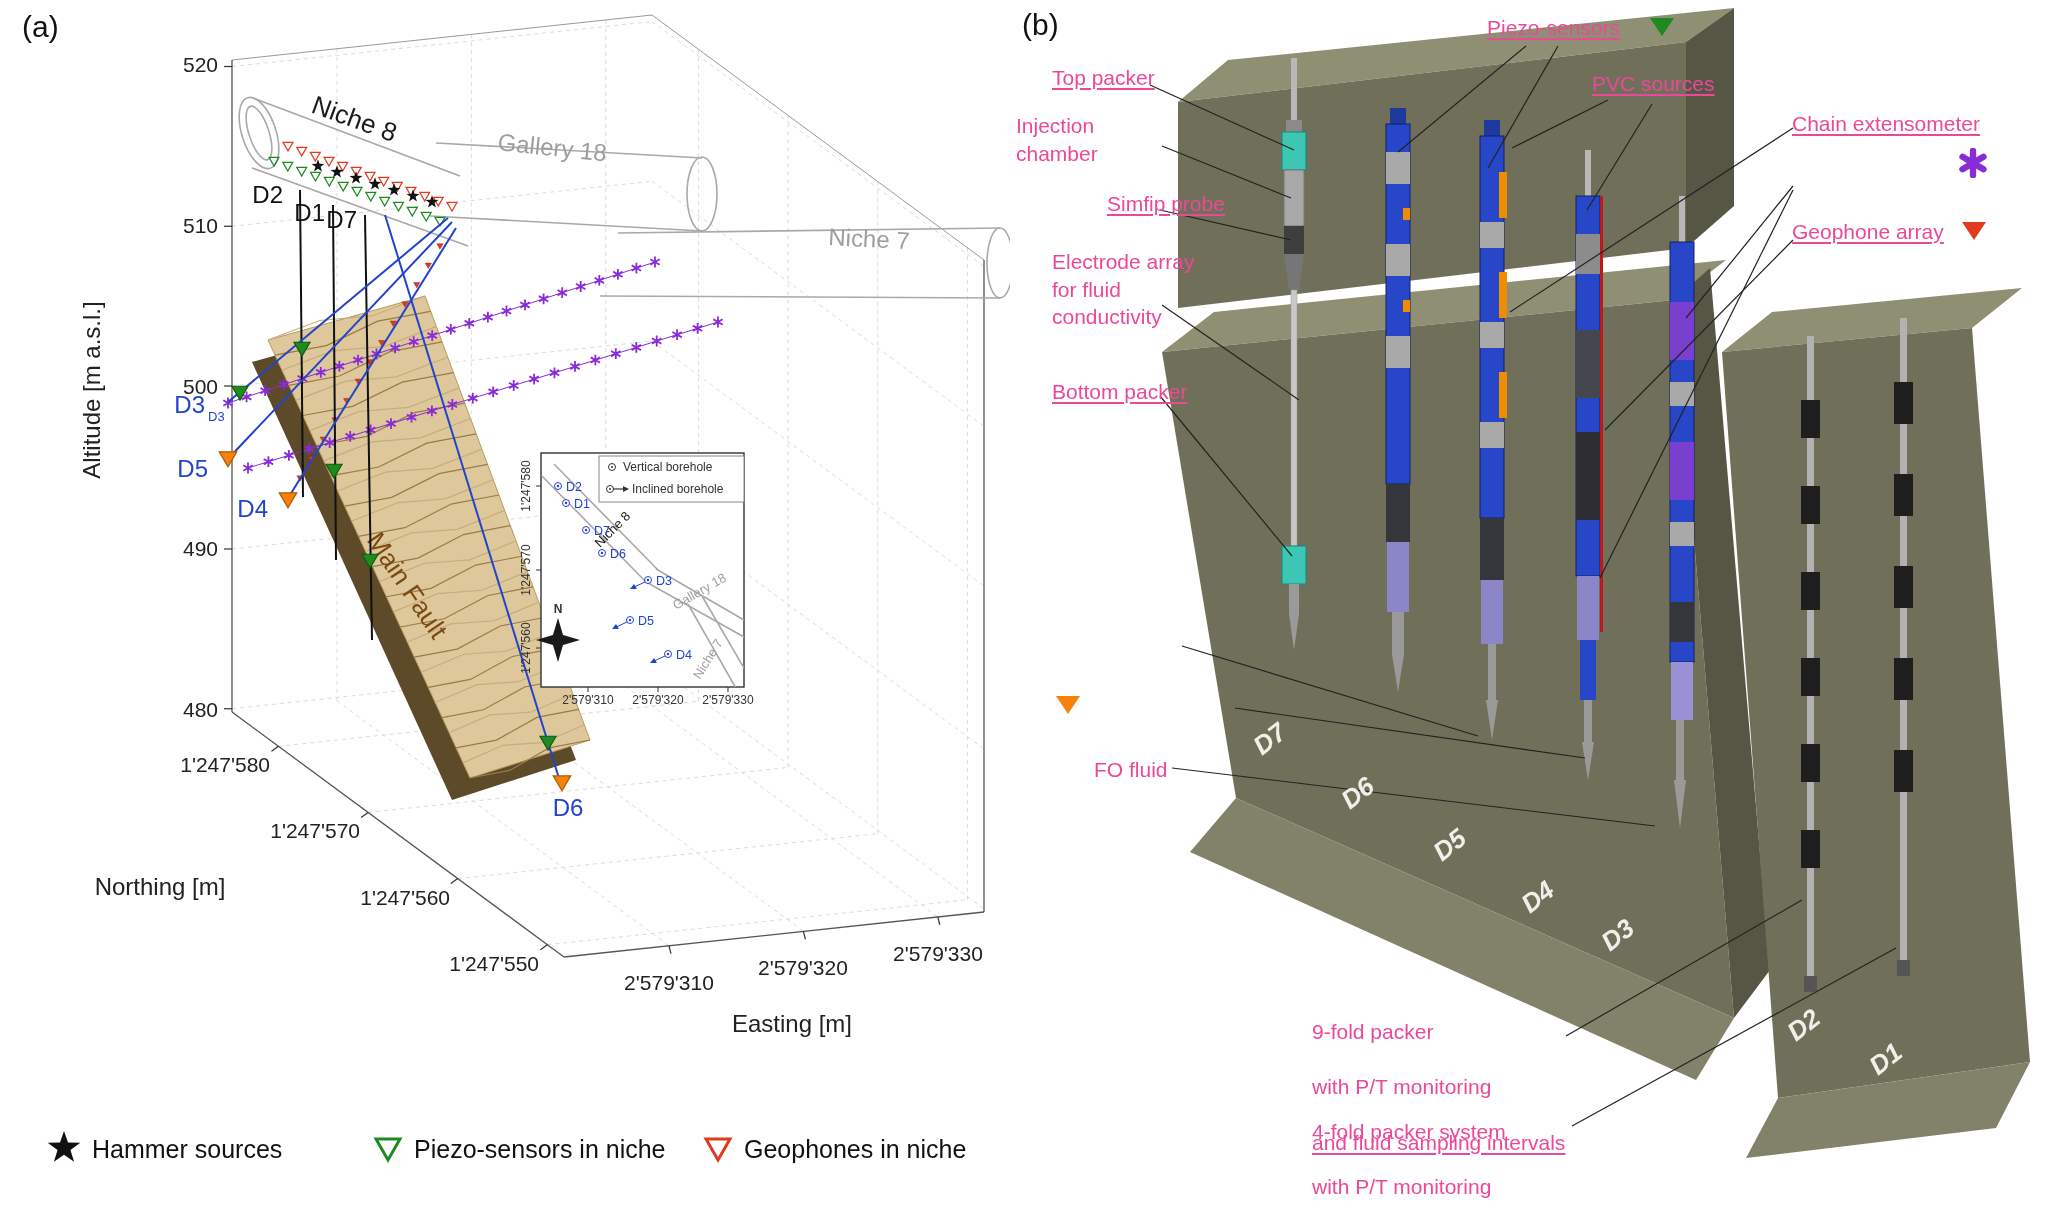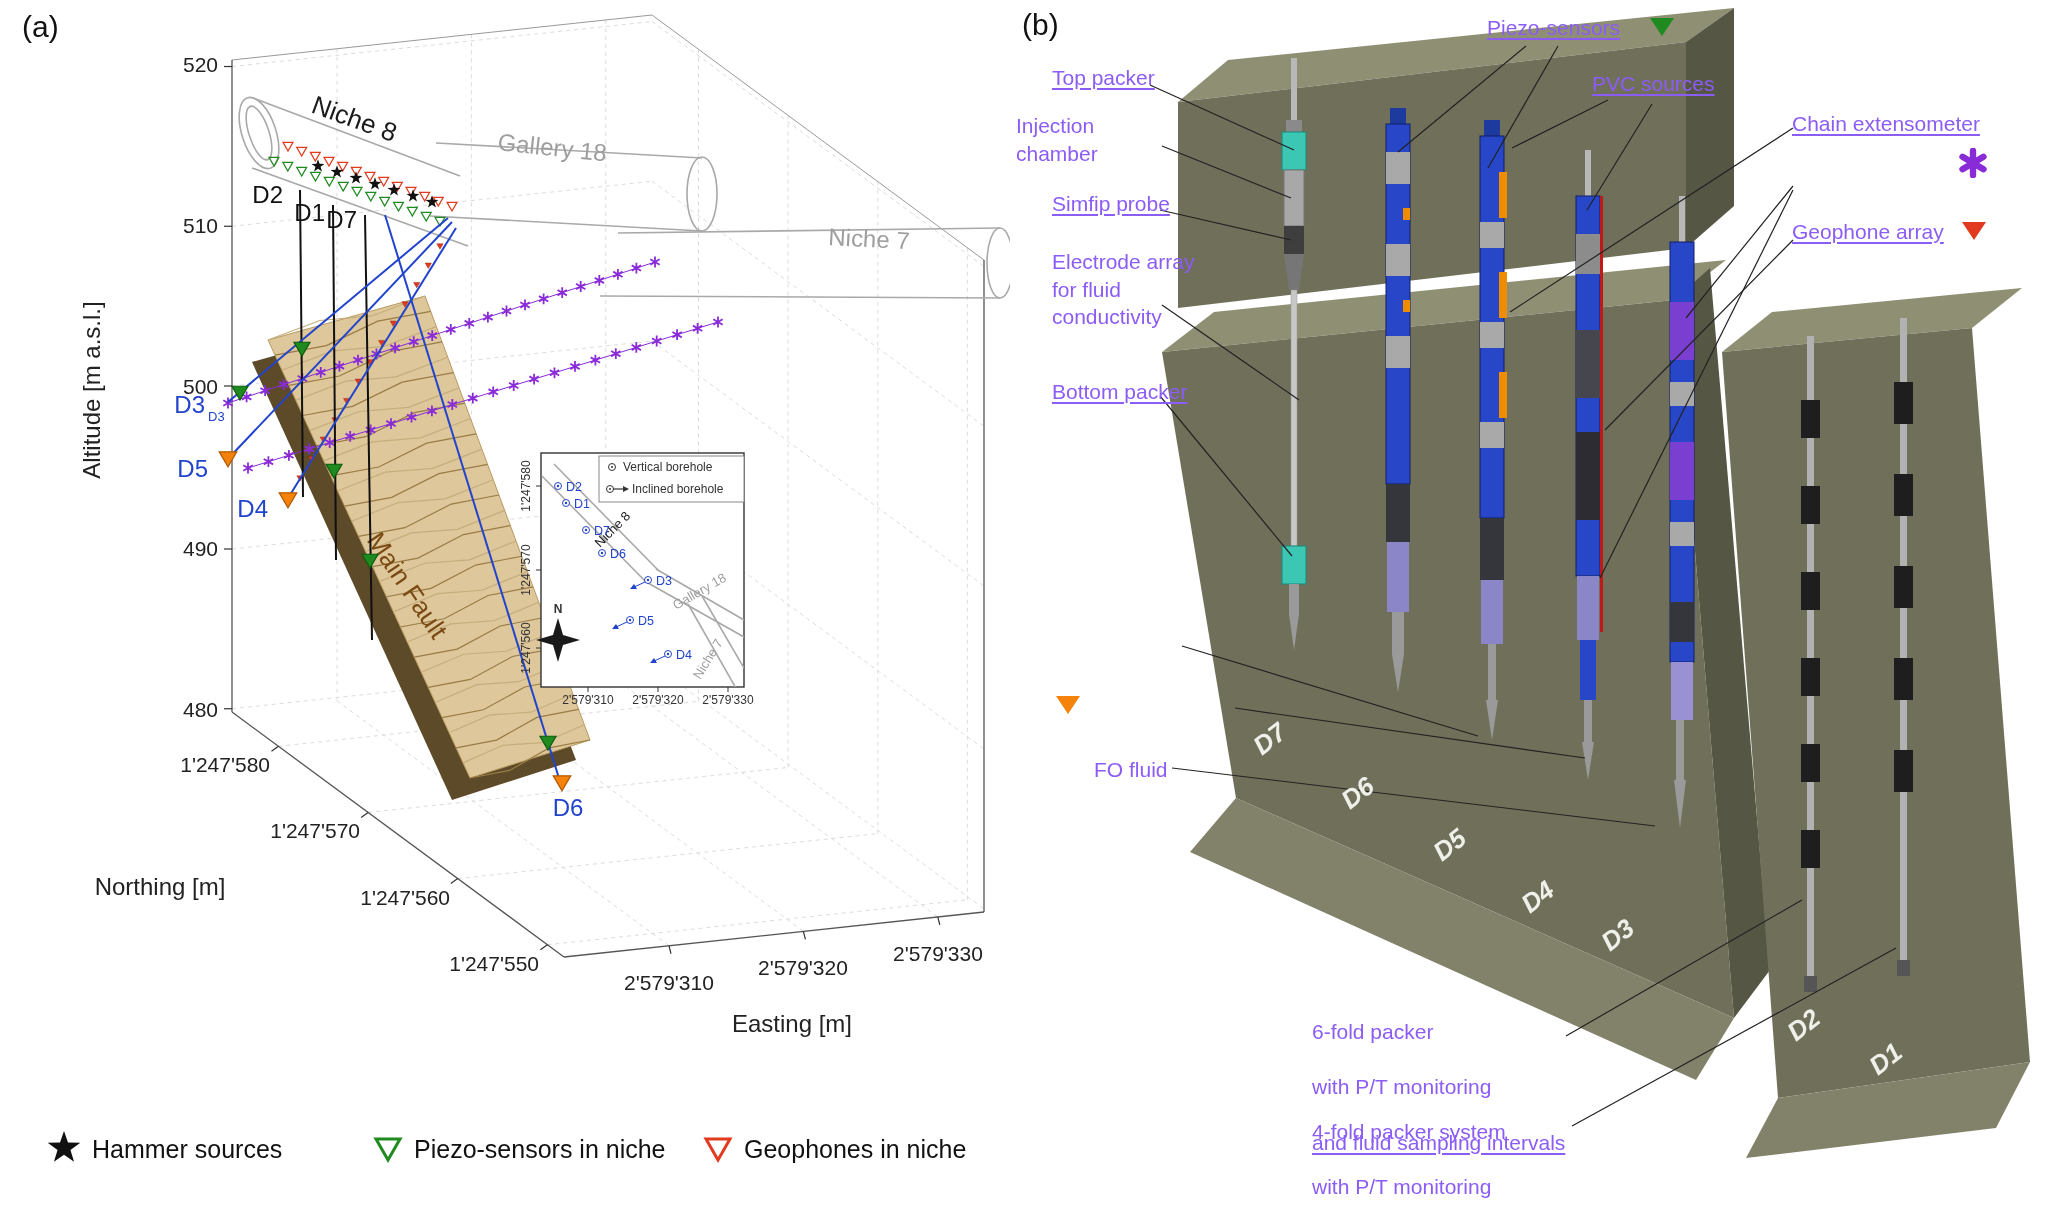--- a/index.html
+++ b/index.html
@@ -1,20 +1,20 @@
 <!DOCTYPE html>
 <html><head>
 <meta charset="utf-8">
 <style>
   html,body{margin:0;padding:0;background:#fff}
   .stage{position:relative;width:2067px;height:1225px;background:#fff;overflow:hidden;
          font-family:"Liberation Sans",sans-serif;color:#111}
   svg{position:absolute;top:0}
   .panel-label{position:absolute;font-size:30px;color:#111}
-  .callout{position:absolute;font-size:21px;line-height:1.32;color:#8b5cf6;white-space:pre-line}
+  .callout{position:absolute;font-size:21px;line-height:1.32;color:#ec4899;white-space:pre-line}
   .callout span{display:block}
   .u{text-decoration:underline;text-underline-offset:3px}
   .tri-down{position:absolute;width:0;height:0;border-left:12px solid transparent;
             border-right:12px solid transparent;border-top:18px solid #000}
   .icon-abs{position:absolute}
   
   .tk{font-size:21px;fill:#222}
   .ti{font-size:24px;fill:#222}
   .nlab{font-size:26px;fill:#1a1a1a}
   .glab{font-size:24px;fill:#9e9e9e}
@@ -538,21 +538,21 @@
       <text class="dlab" transform="translate(520,914) rotate(-38)">D4</text>
       <text class="dlab" transform="translate(600,952) rotate(-38)">D3</text>
       <text class="dlab" transform="translate(786,1042) rotate(-38)">D2</text>
       <text class="dlab" transform="translate(868,1076) rotate(-38)">D1</text>
     </g>
   </svg>
 
   <div class="callout u" style="left:1052px;top:64px">Top packer</div>
   <div class="callout" style="left:1016px;top:112px">Injection
 chamber</div>
-  <div class="callout u" style="left:1052px;top:190px">Simfip probe</div>
+  <div class="callout u" style="left:1107px;top:190px">Simfip probe</div>
   <div class="callout" style="left:1052px;top:248px">Electrode array
 for fluid
 conductivity</div>
   <div class="callout u" style="left:1052px;top:378px">Bottom packer</div>
 
 
   <span class="tri-down" style="left:1056px;top:696px;border-top-color:#f5820a"></span>
 
   <div class="callout" style="left:1094px;top:756px">FO fluid</div>
 
@@ -564,21 +564,21 @@
   <div class="callout u" style="left:1792px;top:110px">Chain extensometer</div>
 
   <svg class="icon-abs" style="left:1958px;top:148px" width="30" height="30" viewBox="-8 -8 16 16">
     <path d="M0,-6.5 L0,6.5 M-5.6,-3.3 L5.6,3.3 M-5.6,3.3 L5.6,-3.3" stroke="#8a2bd8" stroke-width="3.4" stroke-linecap="round" fill="none"></path>
   </svg>
 
   <div class="callout u" style="left:1792px;top:218px">Geophone array</div>
   <span class="tri-down" style="left:1962px;top:222px;border-top-color:#e23a1e"></span>
 
   <div class="callout" style="left:1312px;top:990px">
-    <span>6-fold packer</span>
+    <span>9-fold packer</span>
     <span>with P/T monitoring</span>
     <span class="u">and fluid sampling intervals</span>
   </div>
 
   <div class="callout" style="left:1312px;top:1090px">
     <span>4-fold packer system</span>
     <span>with P/T monitoring</span>
     
   </div>
 

